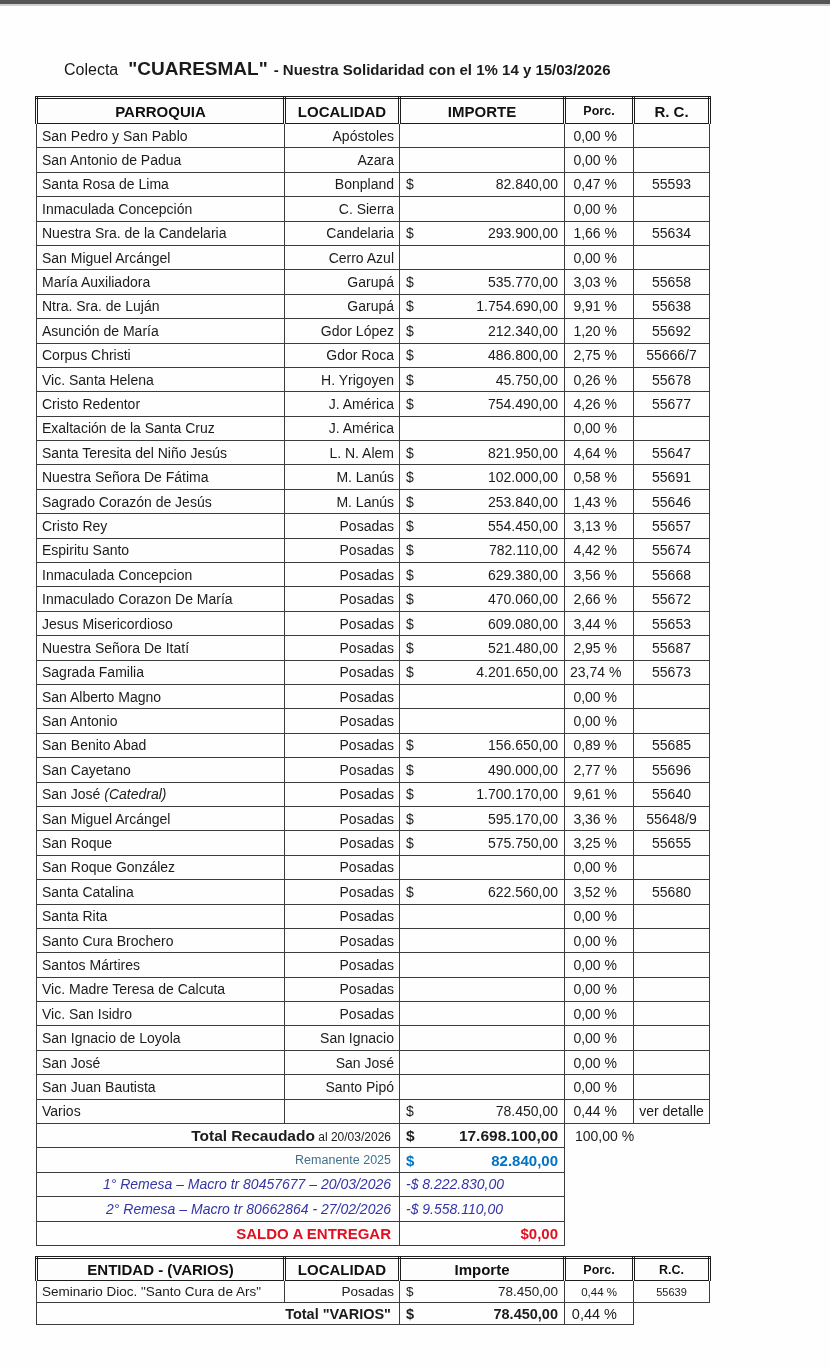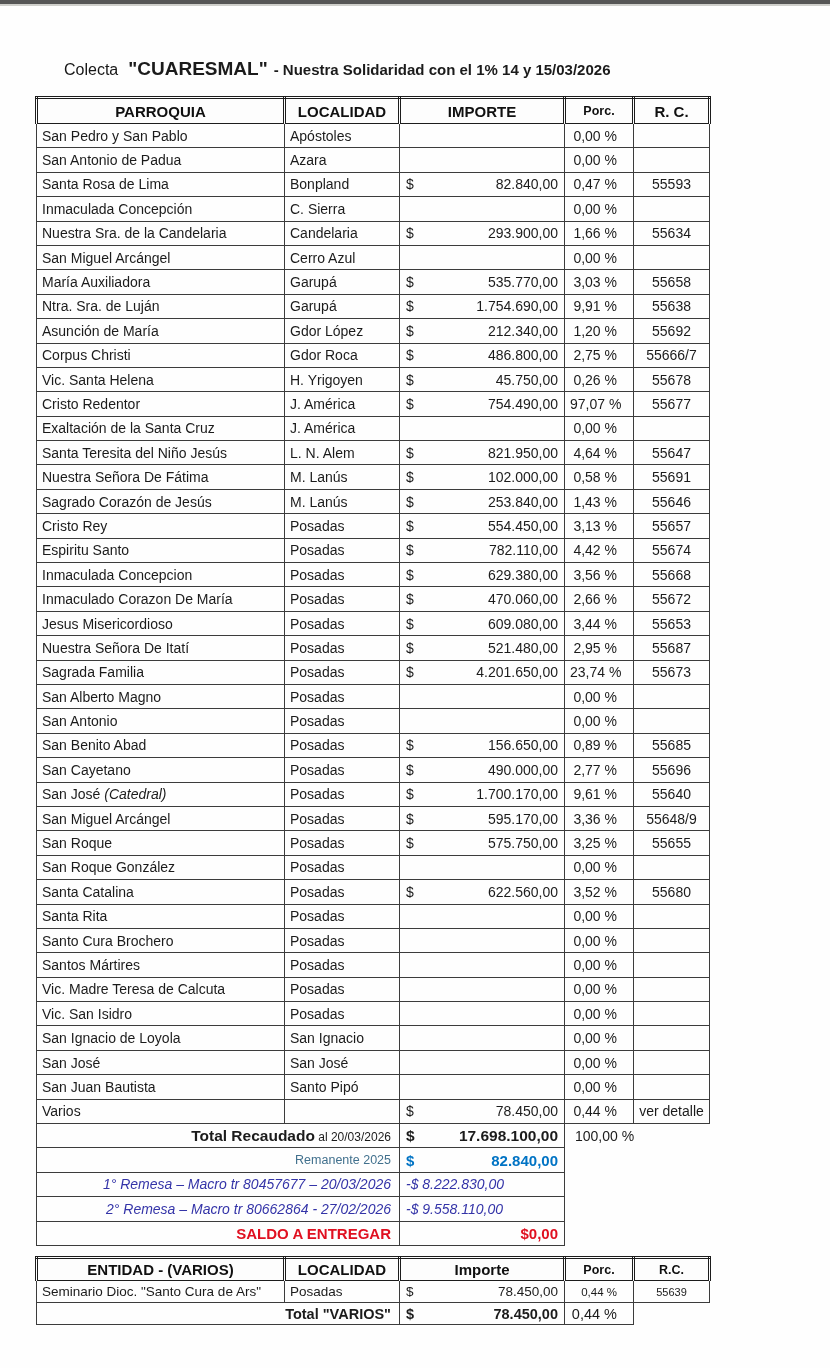--- a/index.html
+++ b/index.html
@@ -25,21 +25,21 @@
 
   th{
     border:3px double #1c1c1c;border-bottom:1.5px solid #1c1c1c;
     font-weight:bold;font-size:15px;height:24px;padding:0 2px;
     background:#fdfdfd;color:#101010;
   }
   th.small{font-size:12.5px;}
   td{border:1px solid #3c3c3c;padding:0 5px;overflow:hidden;white-space:nowrap;}
   .t-main tbody td{height:23.4px;font-size:14px;}
   .cell-par{text-align:left;}
-  .cell-loc{text-align:left;}
+  .cell-loc{text-align:right;}
   .cell-imp{padding:0 6px;}
   .imp-flex{display:flex;justify-content:space-between;align-items:center;}
   .cell-pct{text-align:right;font-size:11.5px;padding-right:16px;}
   .cell-rc{text-align:center;font-size:12px;}
   .nota{font-style:italic;}
 
   
   .sum td{border:1px solid #3c3c3c;}
   td.nb{border:none;background:transparent;}
   .sum-label{text-align:right;padding-right:8px;}
@@ -208,21 +208,21 @@
         </tr>
         <tr>
           <td class="cell-par">Cristo Redentor</td>
           <td class="cell-loc">J. América</td>
           <td class="cell-imp">
             <span class="imp-flex">
               <span>$</span>
               <span>754.490,00</span>
             </span>
           </td>
-          <td class="cell-pct">97,07 %</td>
+          <td class="cell-pct">4,26 %</td>
           <td class="cell-rc">55677</td>
         </tr>
         <tr>
           <td class="cell-par">Exaltación de la Santa Cruz</td>
           <td class="cell-loc">J. América</td>
           <td class="cell-imp"></td>
           <td class="cell-pct">0,00 %</td>
           <td class="cell-rc"></td>
         </tr>
         <tr>

